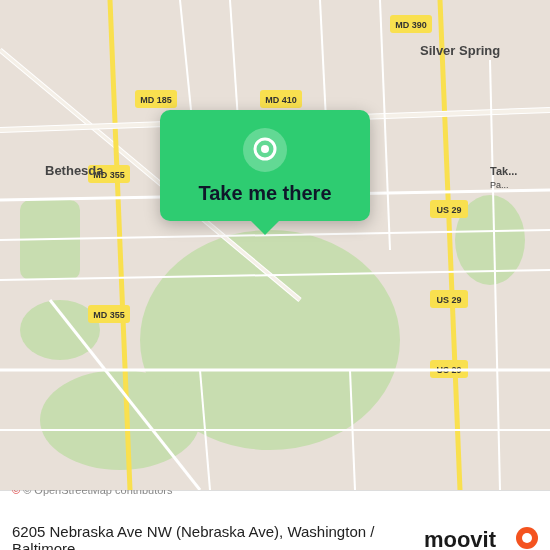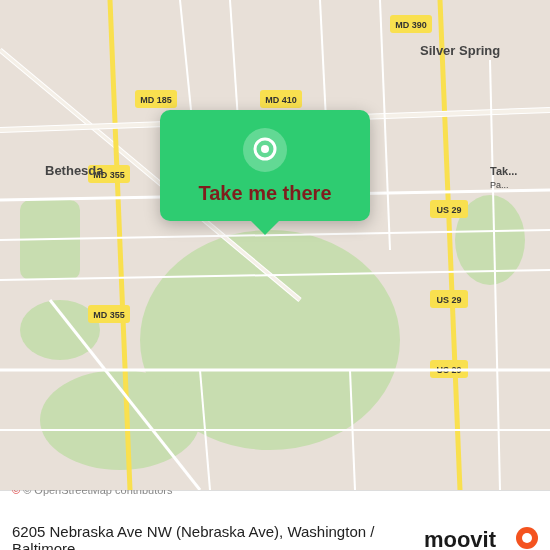--- a/index.html
+++ b/index.html
@@ -42,21 +42,21 @@
       cursor: pointer;
     }
 
     #popup-pin {
       width: 44px;
       height: 44px;
       margin-bottom: 10px;
     }
 
     #popup-label {
-      color: #7f1d1d;
+      color: #0f172a;
       font-size: 20px;
       font-weight: bold;
       white-space: nowrap;
     }
 
     
     #take-me-there-popup::after {
       content: '';
       position: absolute;
       bottom: -14px;

